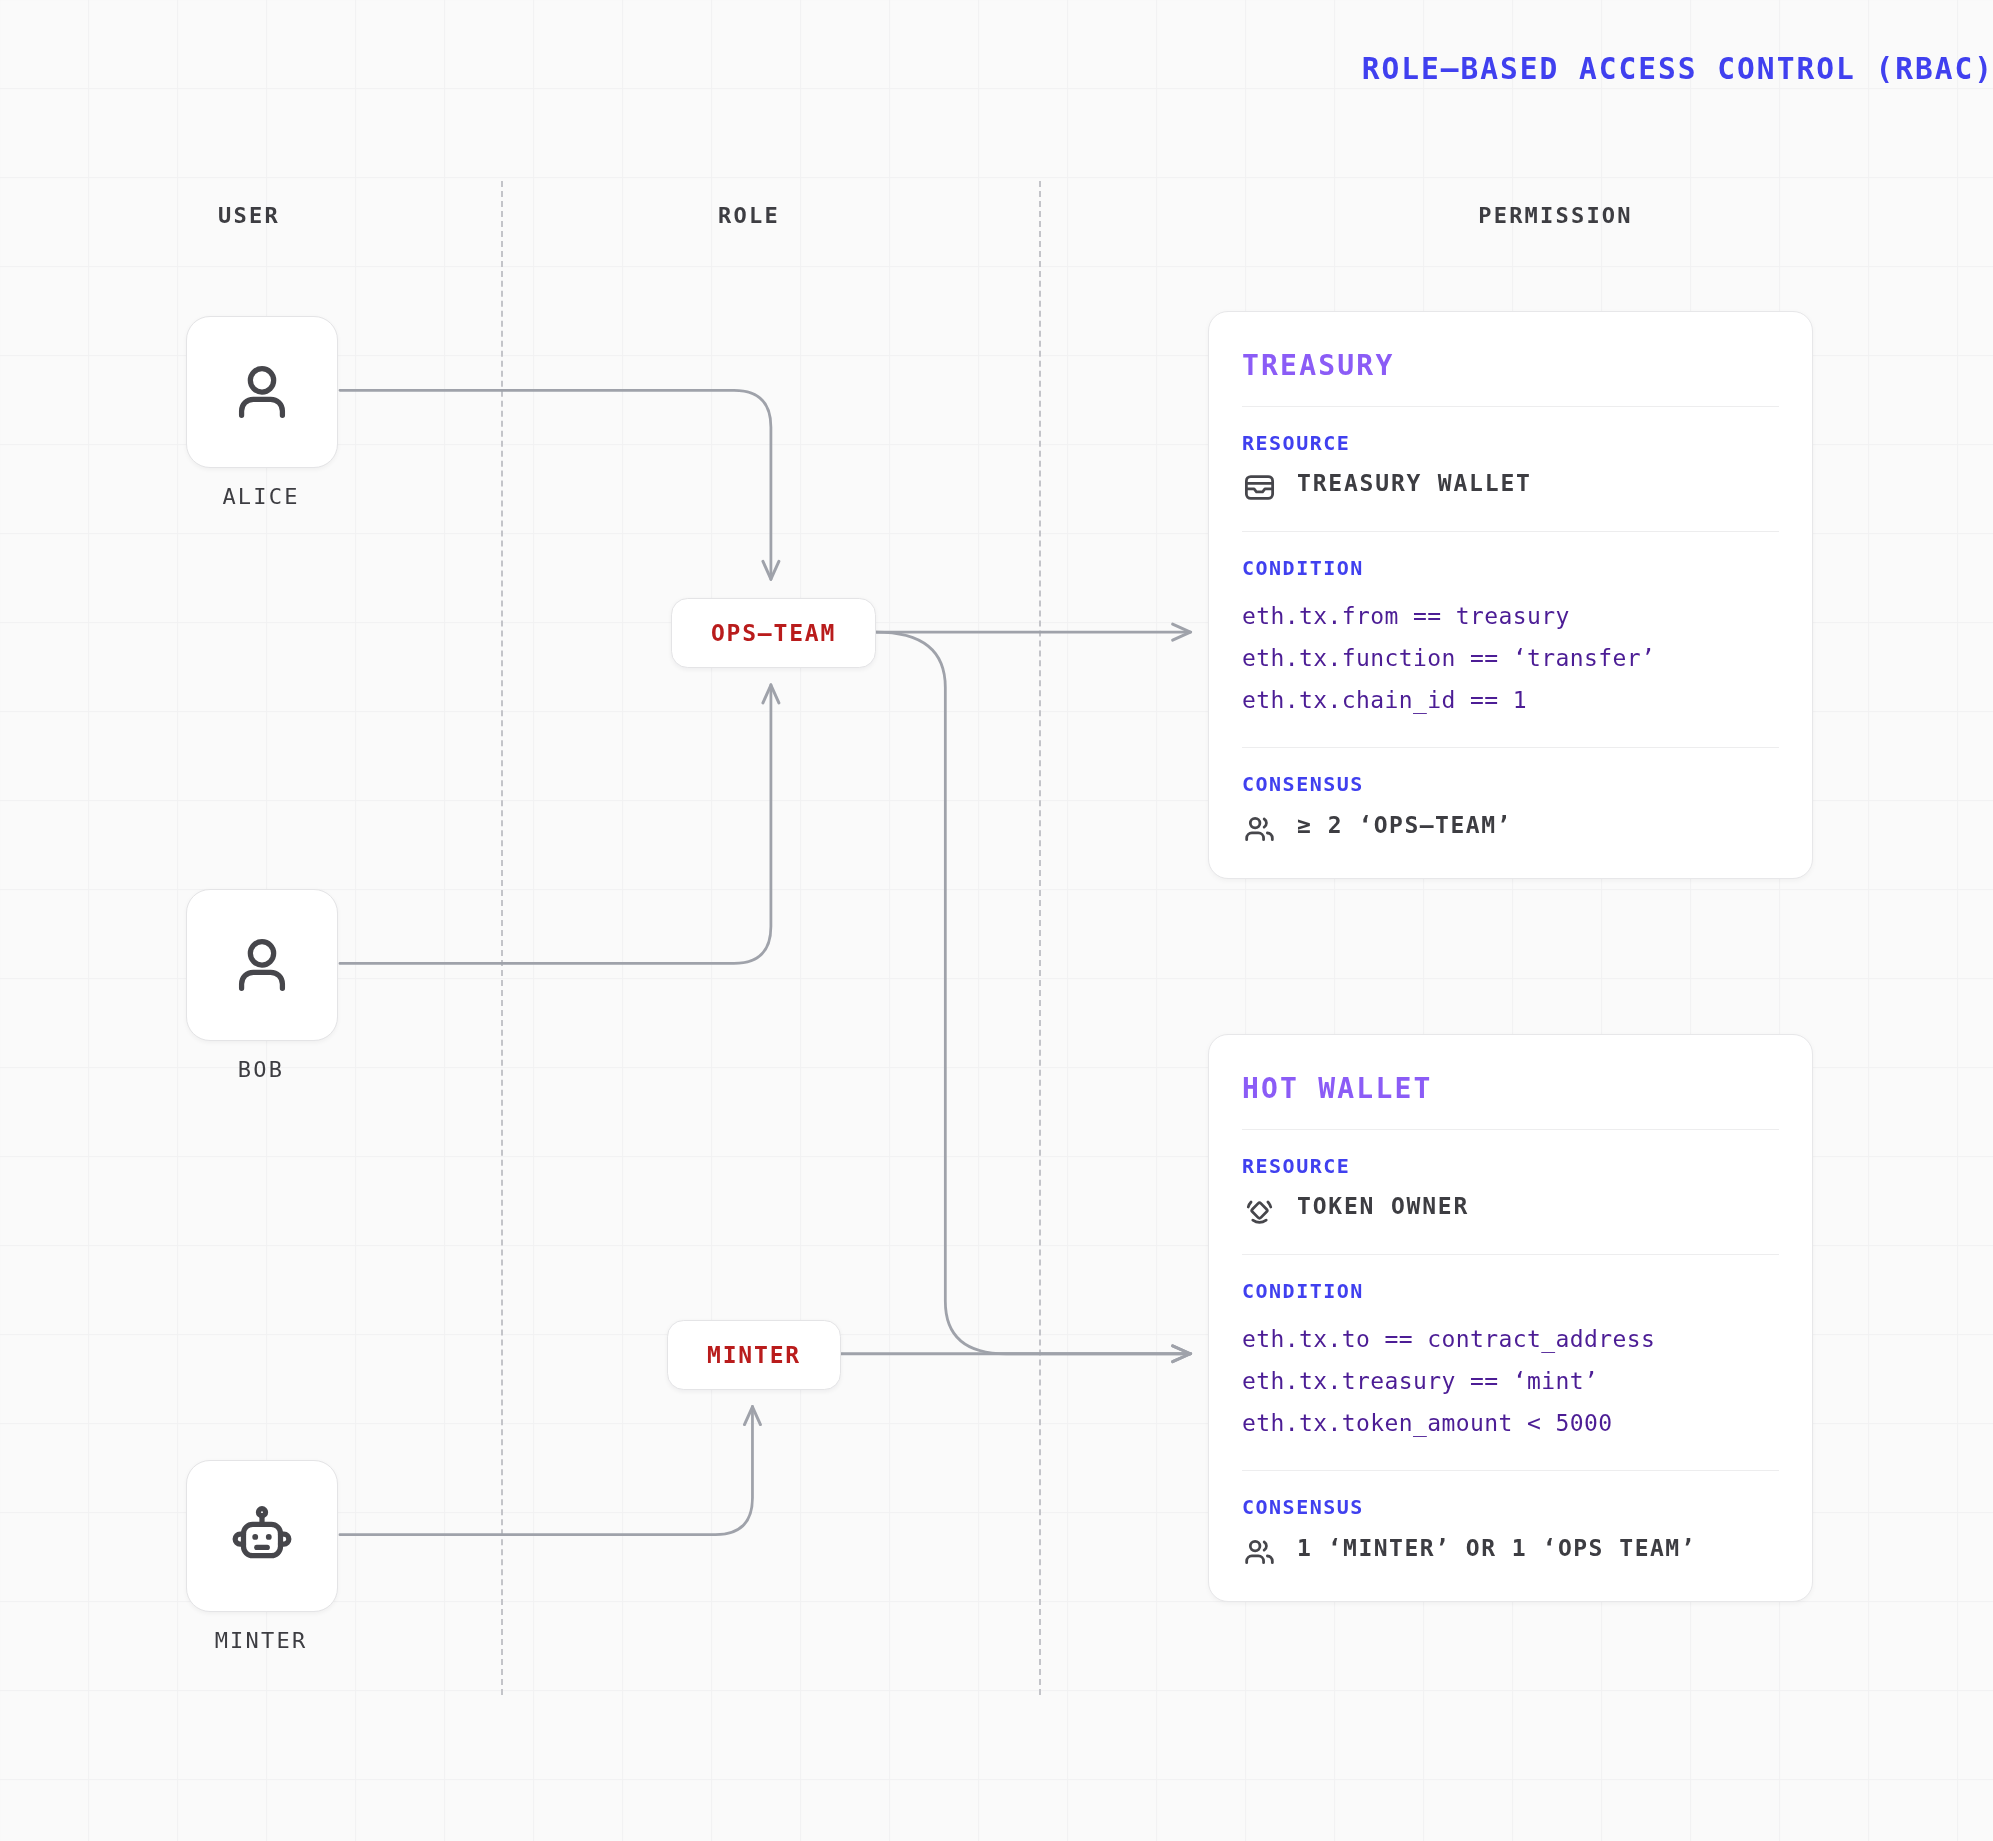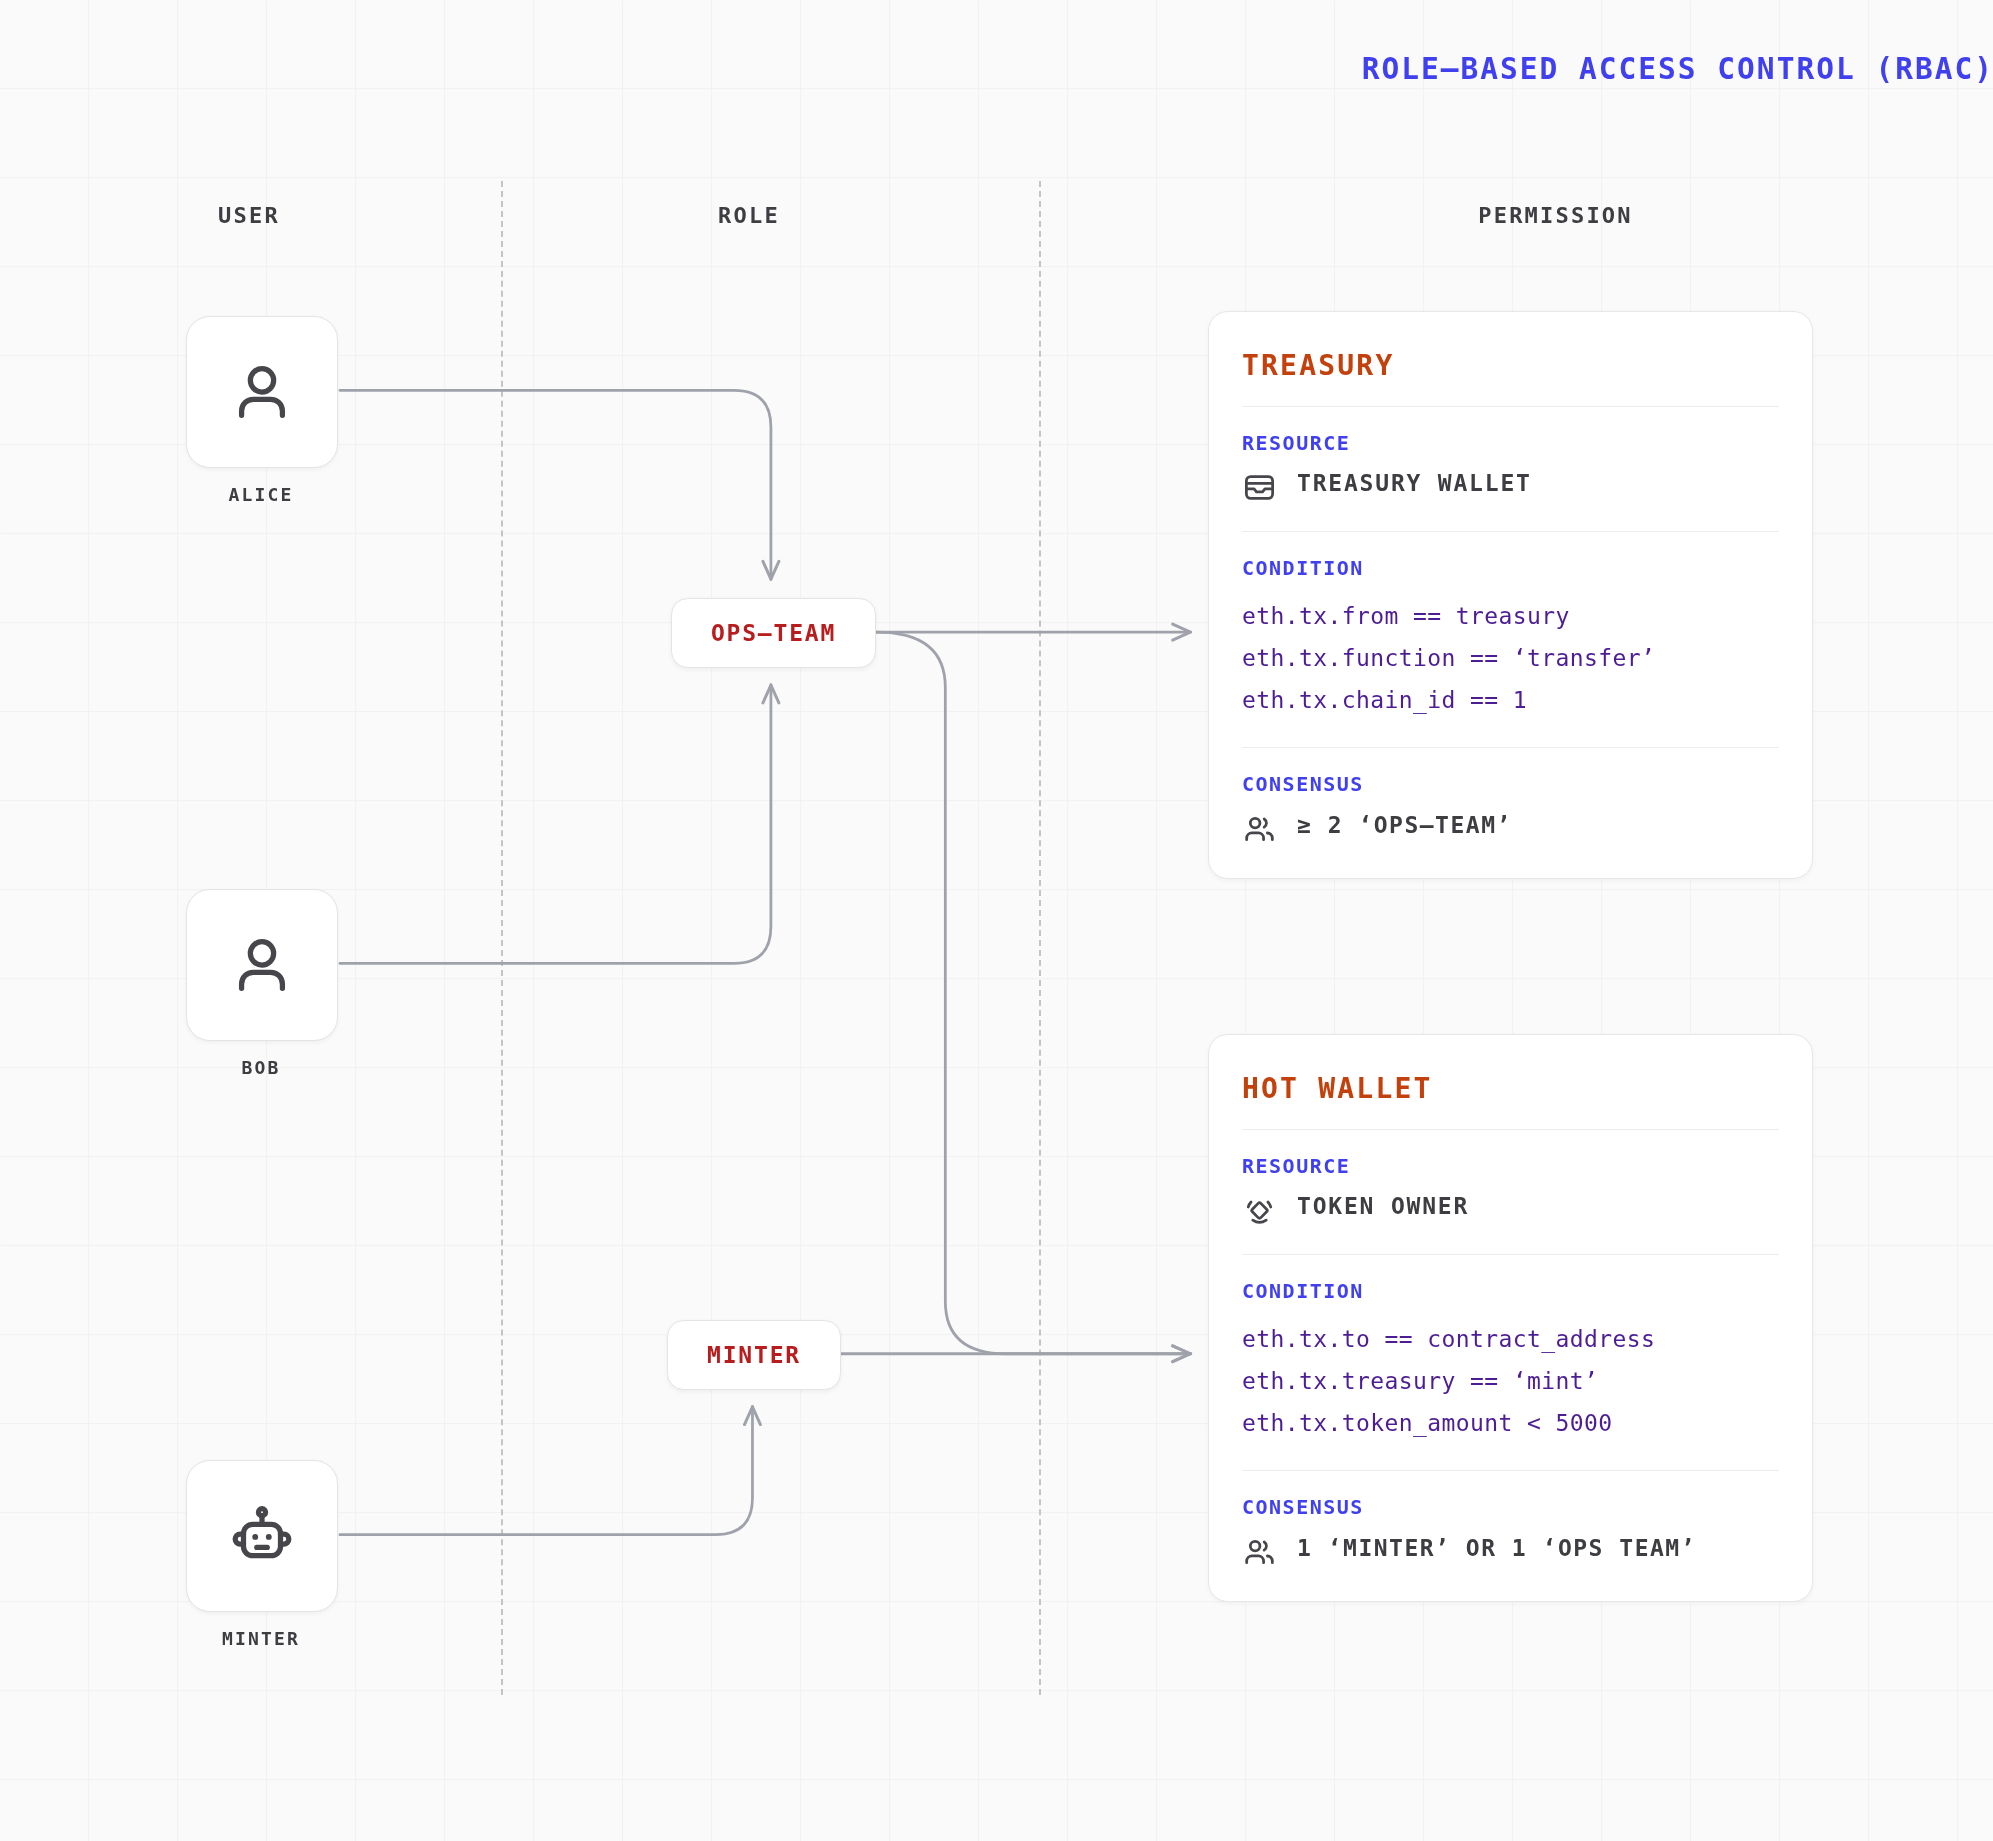--- a/index.html
+++ b/index.html
@@ -91,22 +91,22 @@
     display: flex;
     align-items: center;
     justify-content: center;
   }
   .avatar-label {
     position: absolute;
     top: 168px;
     left: -55px;
     width: 260px;
     text-align: center;
-    font-size: 18px;
-    font-weight: bold;
+    font-size: 22px;
+    font-weight: normal;
     letter-spacing: 2.2px;
     color: #3d3d42;
     white-space: nowrap;
   }
 
   
   .role-pill {
     position: absolute;
     height: 68px;
     background: #ffffff;
@@ -137,21 +137,21 @@
     box-sizing: border-box;
     padding: 28px 33px 31px 33px;
   }
   #card-treasury { top: 311px; }
   #card-hotwallet { top: 1034px; }
 
   .card-title {
     font-size: 28px;
     font-weight: bold;
     letter-spacing: 2.2px;
-    color: #c2410c;
+    color: #8b5cf6;
     padding: 9.2px 0 24px 0;
     white-space: nowrap;
   }
   .card-rule {
     height: 0;
     border-top: 1.8px solid #ededee;
     margin: 0;
   }
   .section-label {
     font-size: 20px;

